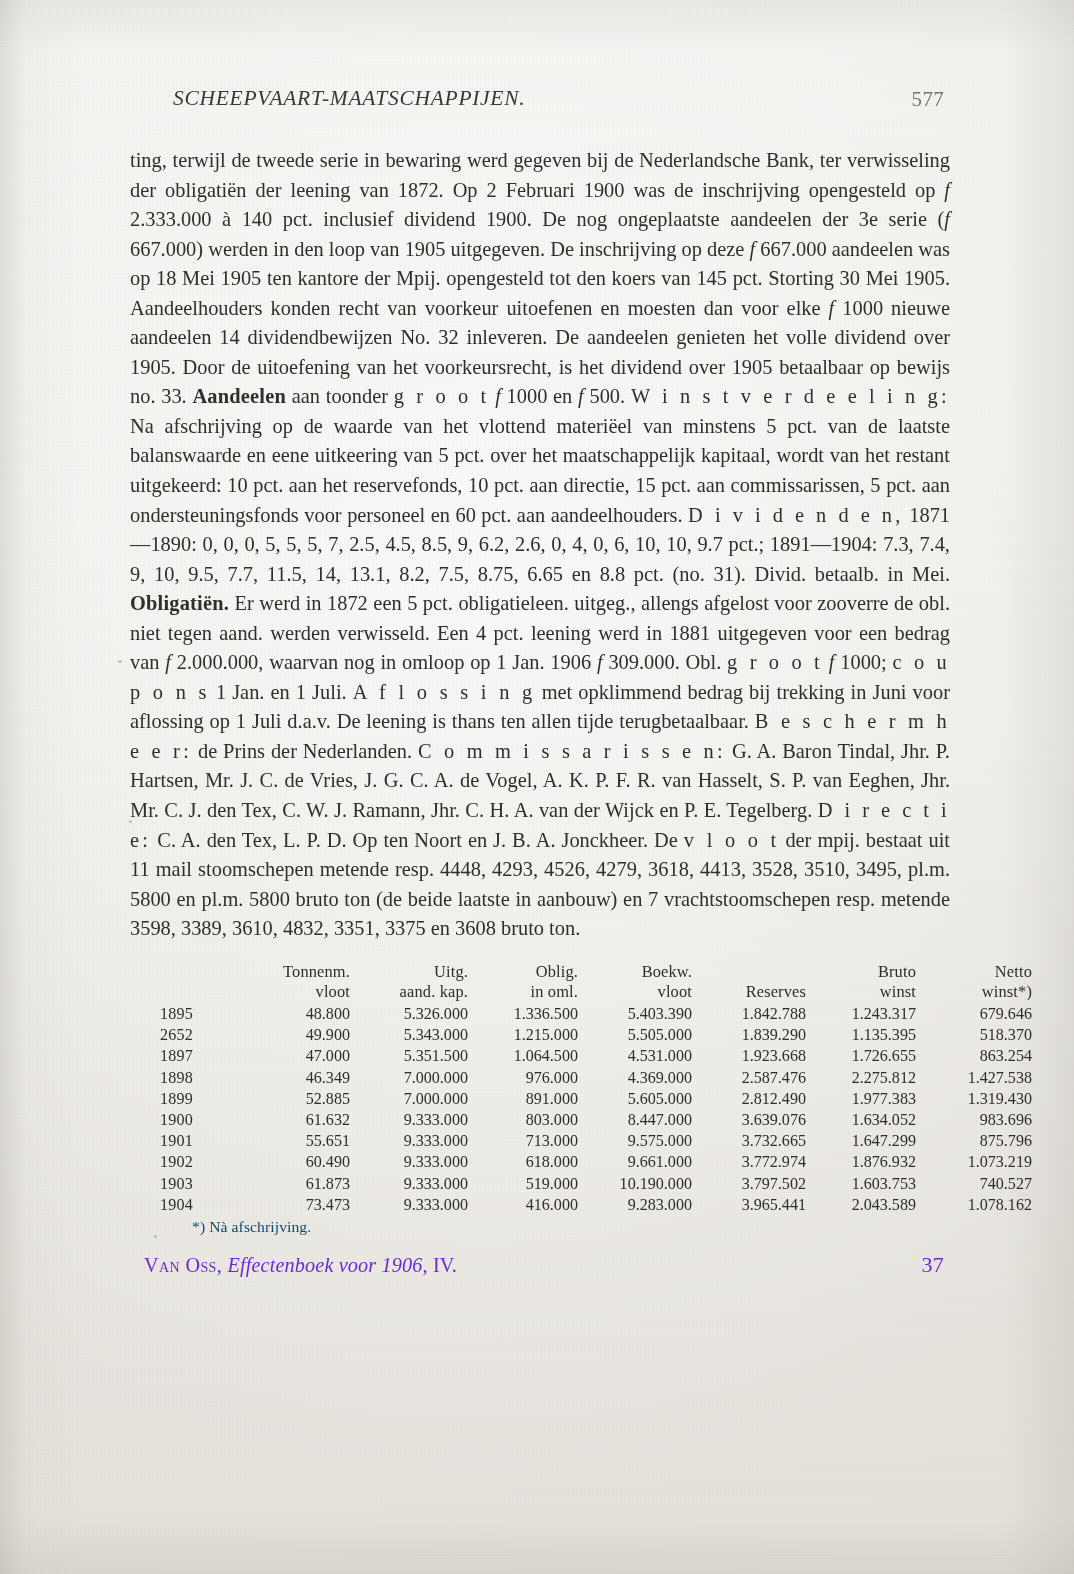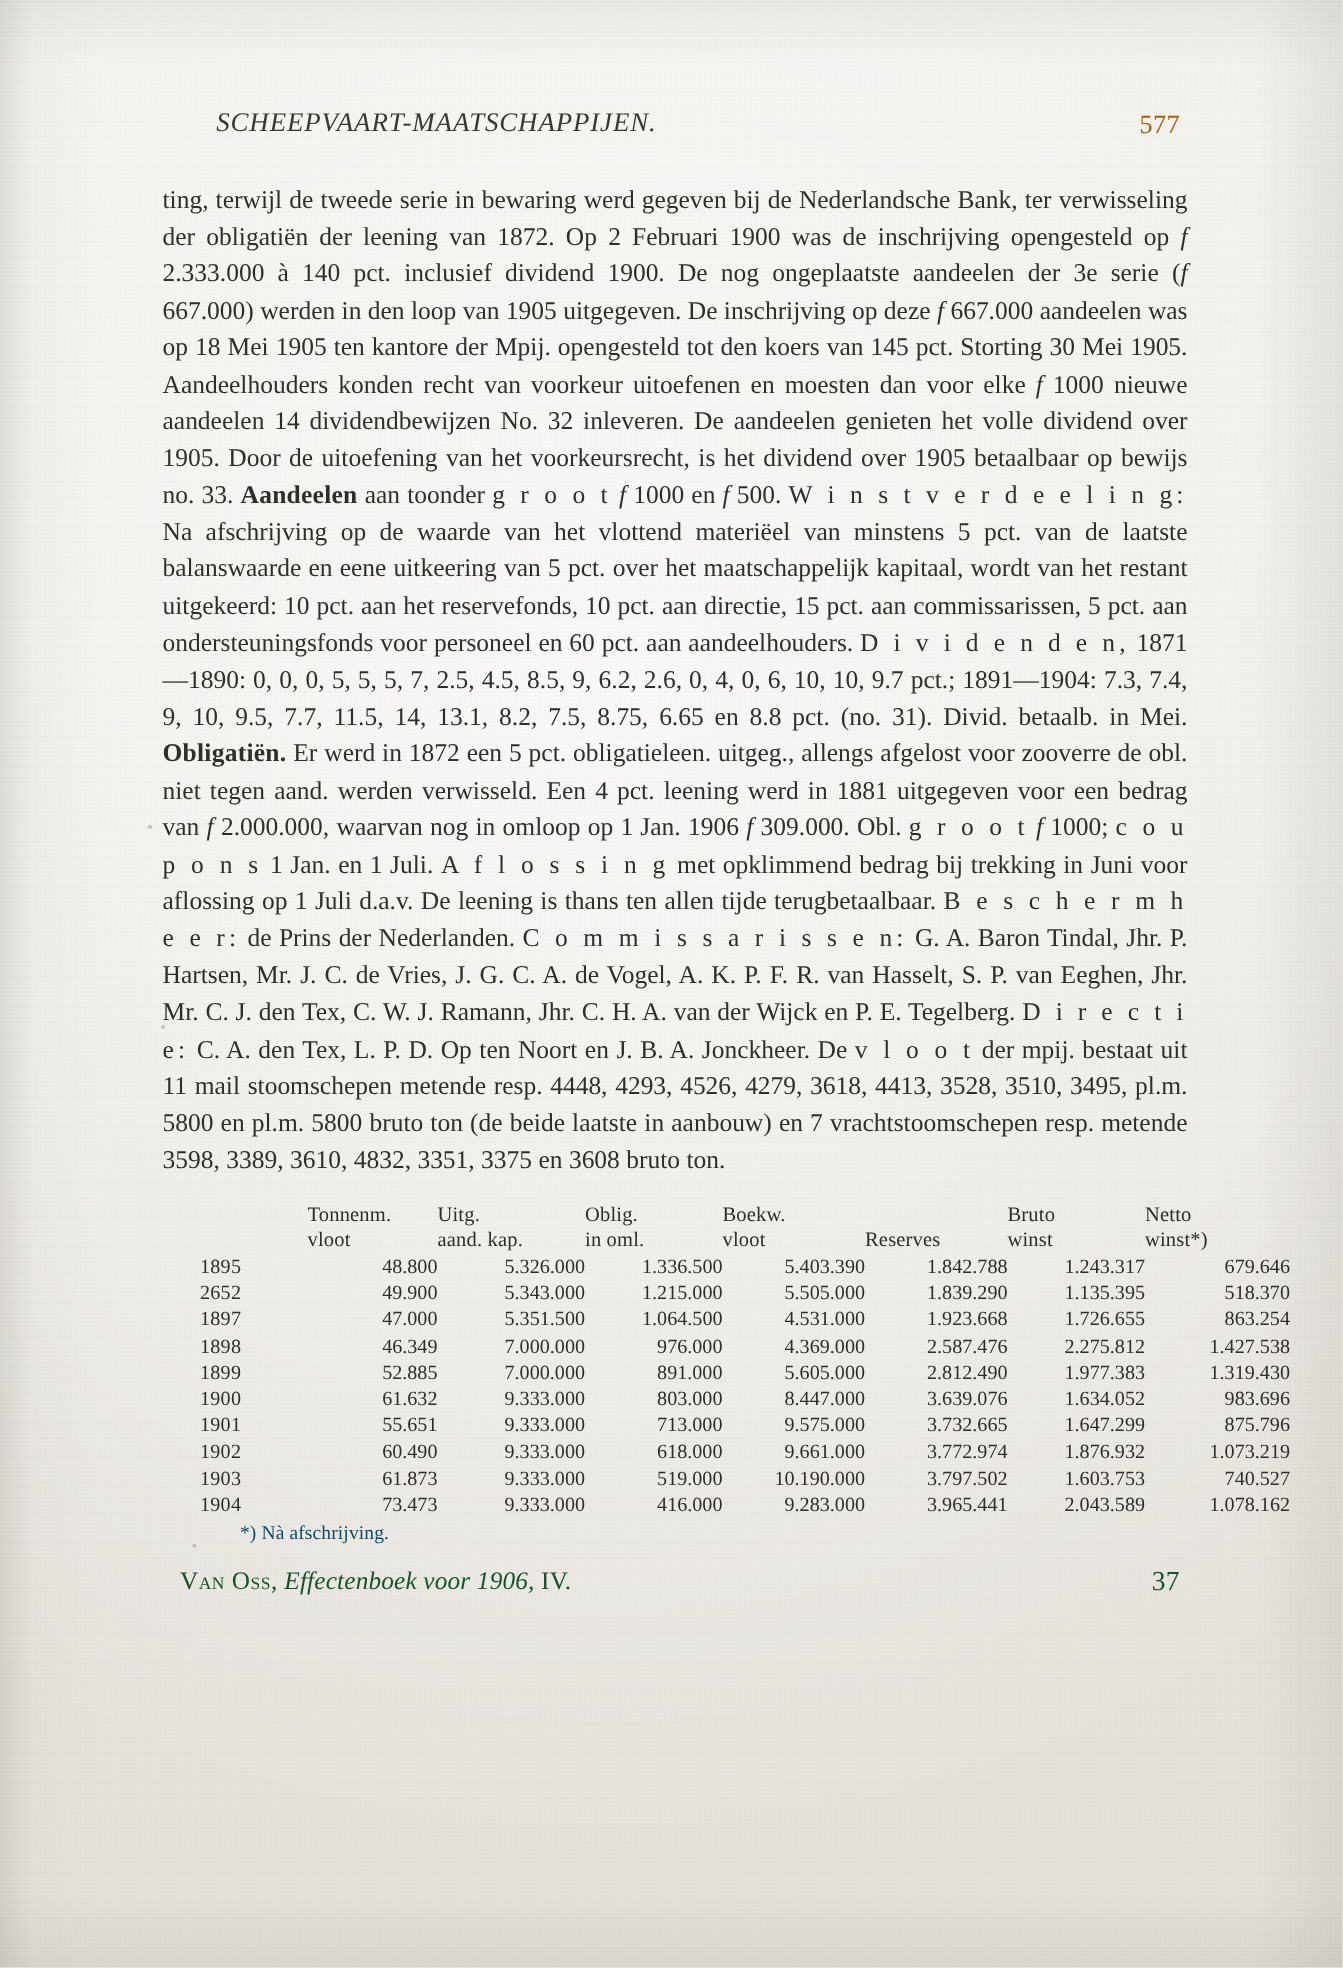--- a/index.html
+++ b/index.html
@@ -63,21 +63,21 @@
     font-size: 21.5px;
     letter-spacing: 0.7px;
     color: #3a3833;
     white-space: nowrap;
   }
   .runhead-page {
     position: absolute;
     right: 6px;
     top: 1px;
     font-size: 21px;
-    color: #a16207;
+    color: #737373;
     letter-spacing: 0.3px;
   }
 
   
   .body-text {
     margin-top: 20px;
     font-size: 20.4px;
     line-height: 29.55px;
     color: #302e2a;
     text-align: justify;
@@ -104,21 +104,21 @@
     width: 100%;
     table-layout: fixed;
   }
   table.fin th, table.fin td {
     padding: 0;
     font-weight: normal;
     line-height: 21.2px;
     white-space: nowrap;
   }
   table.fin th {
-    text-align: left;
+    text-align: right;
     font-size: 16.4px;
     line-height: 20.6px;
     letter-spacing: 0.15px;
   }
   table.fin td { text-align: right; }
   table.fin td.yr { text-align: left; padding-left: 2px; letter-spacing: 0.2px; }
   col.c-yr  { width: 88px; }
   col.c-ton { width: 104px; }
   col.c-kap { width: 118px; }
   col.c-obl { width: 110px; }
@@ -136,21 +136,21 @@
     color: #0c4a6e;
     letter-spacing: 0.1px;
   }
 
   
   .colophon {
     margin-top: 18px;
     position: relative;
     height: 32px;
     font-size: 20.2px;
-    color: #14532d;
+    color: #6d28d9;
   }
   .colophon-text {
     position: absolute;
     left: 14px;
     top: 0;
     white-space: nowrap;
     letter-spacing: 0.15px;
   }
   .smallcaps {
     font-variant: small-caps;

